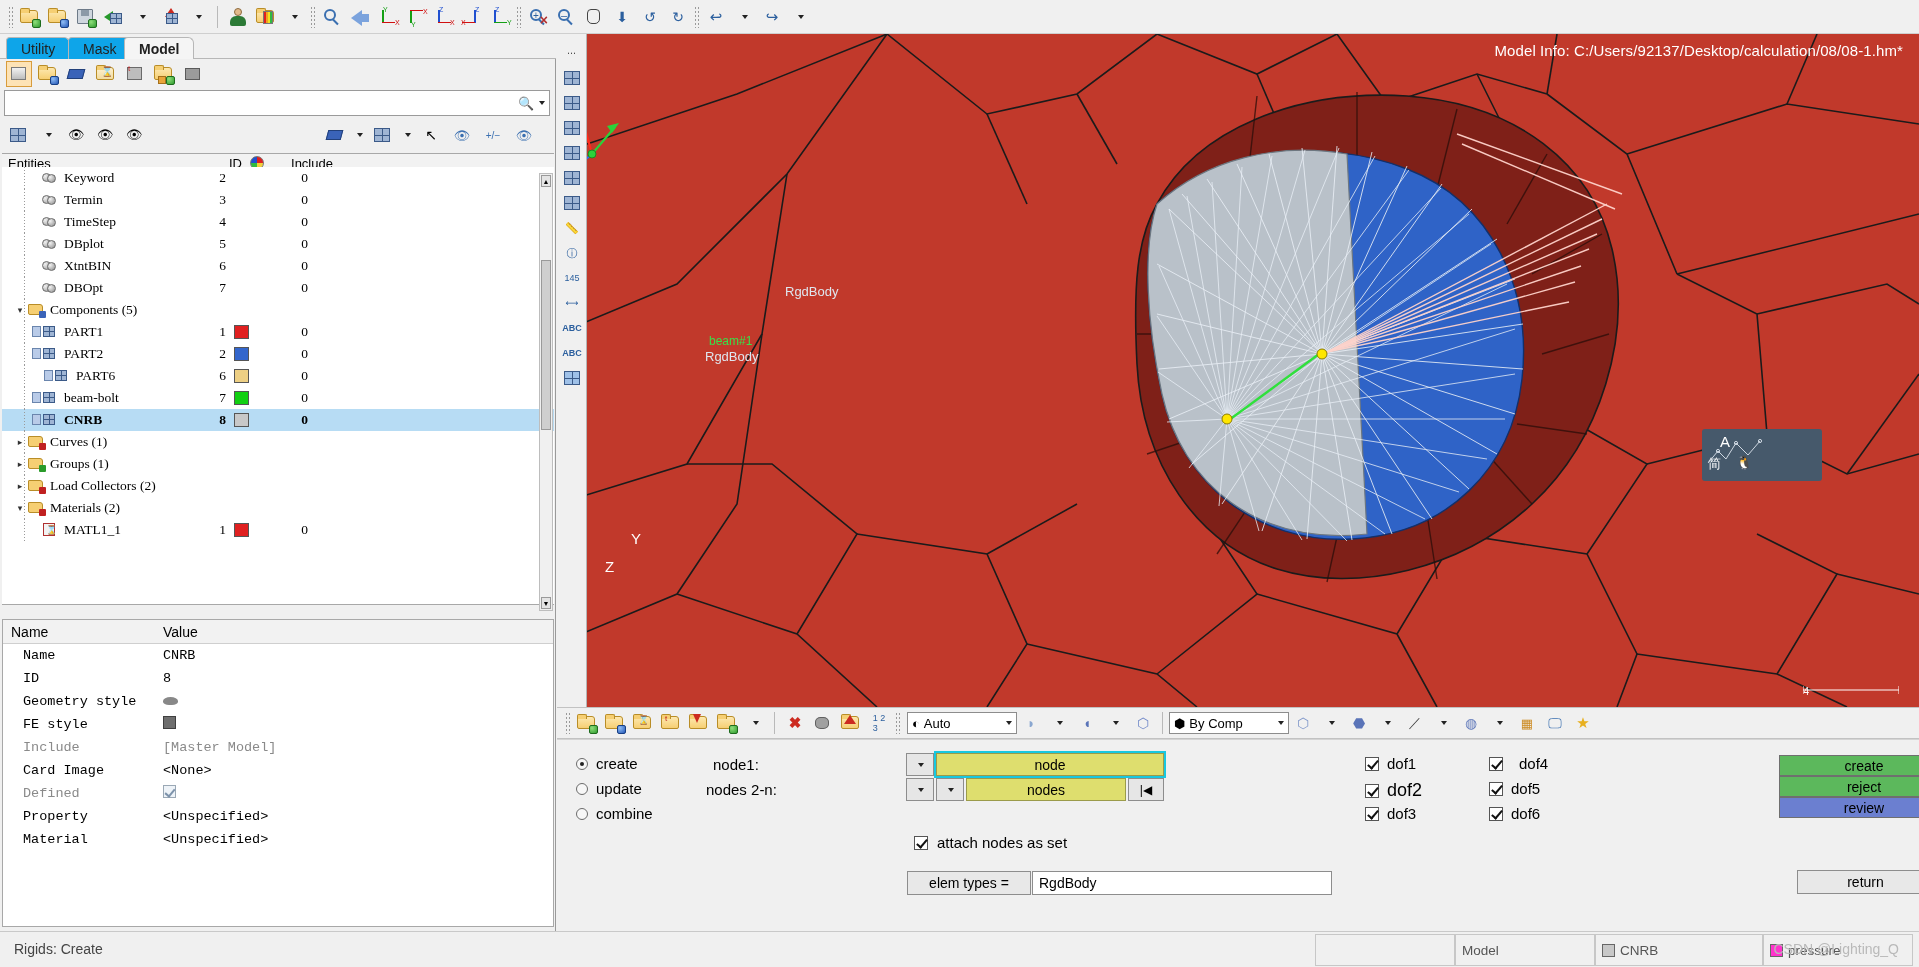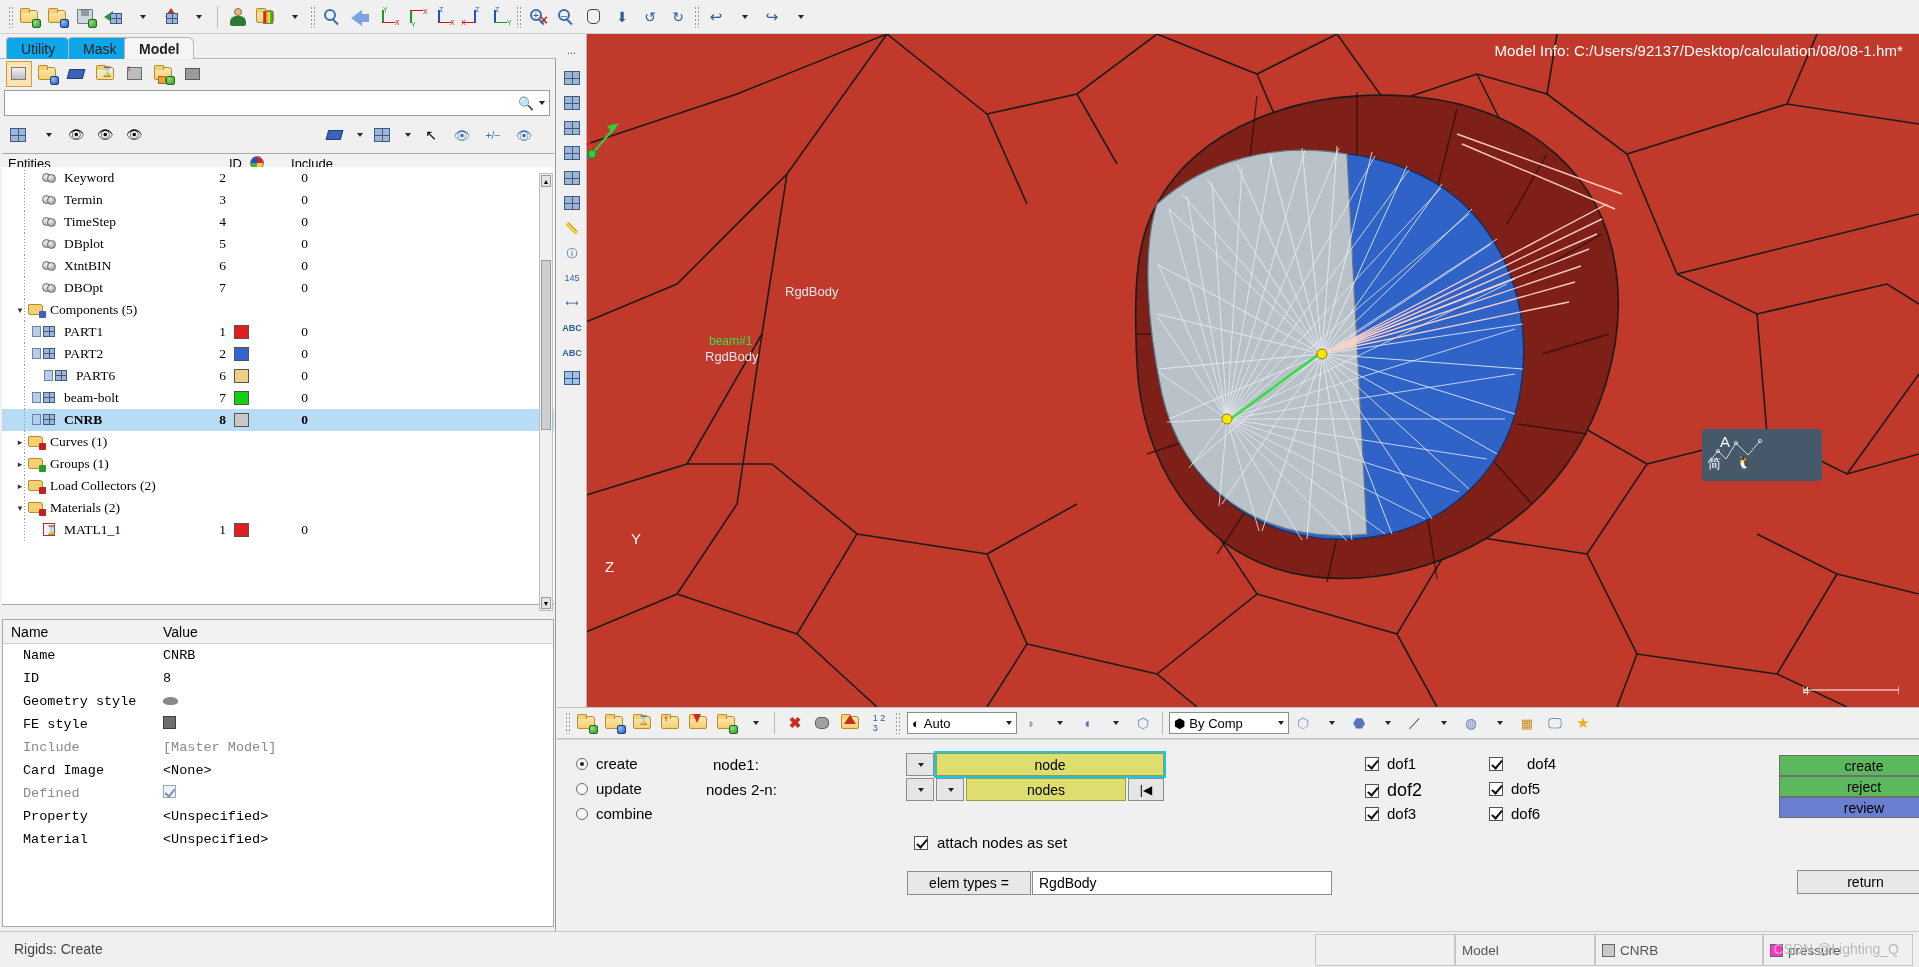--- a/index.html
+++ b/index.html
@@ -1163,21 +1163,21 @@
         <div style="position: absolute; left: 808px; top: 40px; display: flex; align-items: center; gap: 8px;">
           <span class="cbx on"></span>
           <span style="font-size:18px;">dof2</span>
         </div>
         <div style="position: absolute; left: 808px; top: 65px; display: flex; align-items: center; gap: 8px;">
           <span class="cbx on"></span>
           <span style="font-size:15px;">dof3</span>
         </div>
       </div>
     <div id="dof-col2">
-        <div style="position: absolute; left: 932px; top: 15px; display: flex; align-items: center; gap: 24px;">
+        <div style="position: absolute; left: 932px; top: 15px; display: flex; align-items: center; gap: 16px;">
           <span class="cbx on"></span>
           <span style="font-size:15px;">dof4</span>
         </div>
         <div style="position: absolute; left: 932px; top: 40px; display: flex; align-items: center; gap: 8px;">
           <span class="cbx on"></span>
           <span style="font-size:15px;">dof5</span>
         </div>
         <div style="position: absolute; left: 932px; top: 65px; display: flex; align-items: center; gap: 8px;">
           <span class="cbx on"></span>
           <span style="font-size:15px;">dof6</span>

